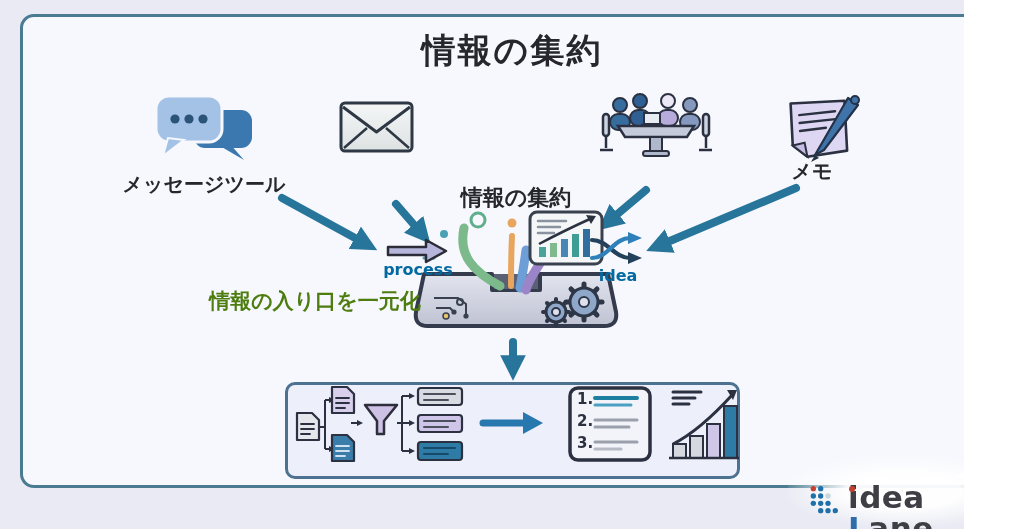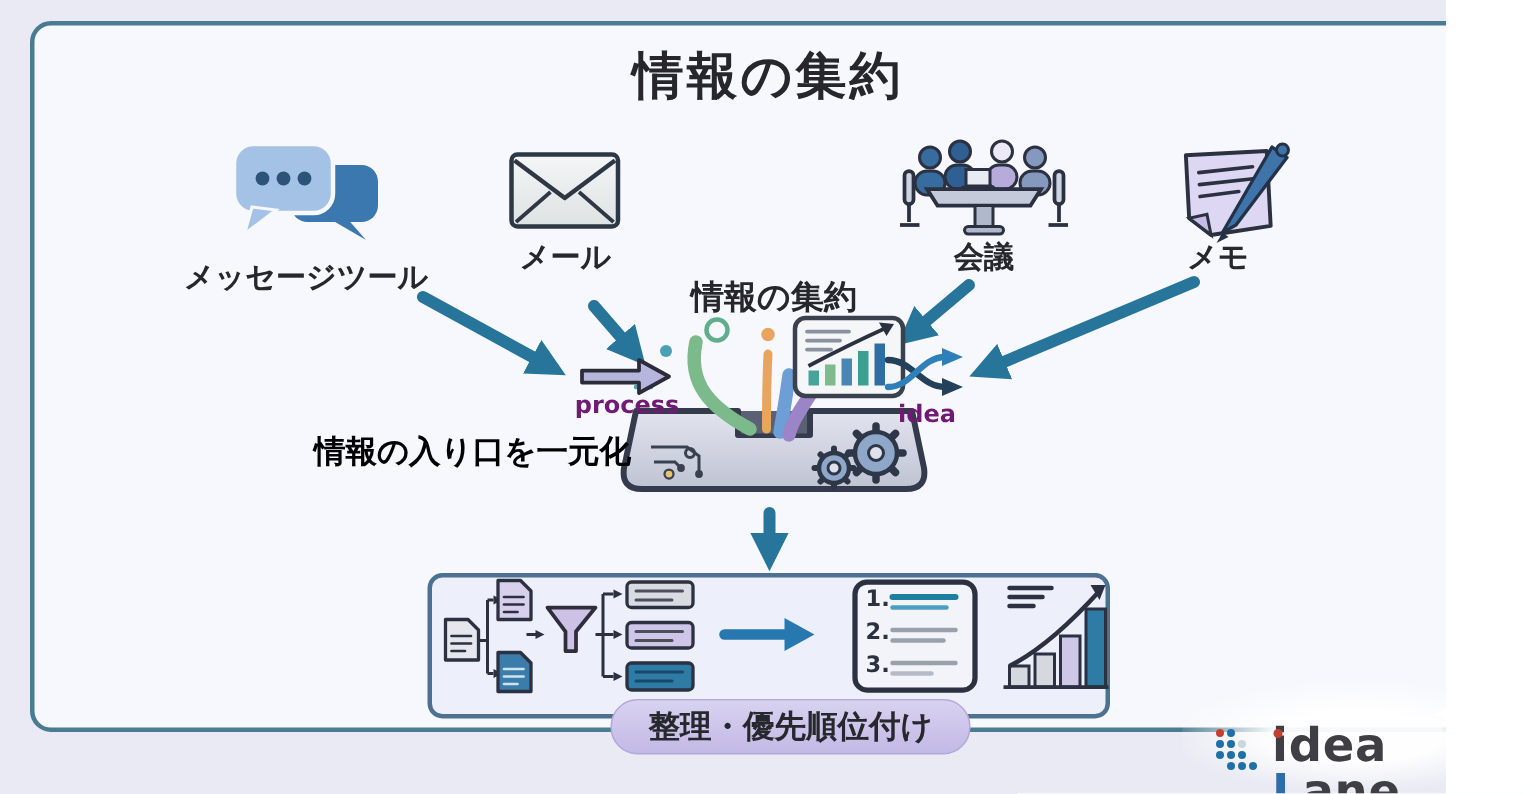--- a/index.html
+++ b/index.html
@@ -5,22 +5,22 @@
   html,body{margin:0;padding:0;}
   .stage{position:relative;width:964px;height:529px;background:#e9eaf3;
          font-family:"DejaVu Sans","Liberation Sans",sans-serif;overflow:hidden;}
   .frame{position:absolute;left:20px;top:14px;width:984px;height:474px;box-sizing:border-box;
          border:3px solid #4a7b90;border-radius:14px;background:#f7f8fd;z-index:0;}
   .abs{position:absolute;}
   .title{left:0;top:28px;width:1024px;text-align:center;font-size:34px;font-weight:800;
          color:#26262c;letter-spacing:2px;z-index:3;}
   .src-label{font-size:20px;font-weight:800;color:#26262c;text-align:center;z-index:3;}
   .cap{font-size:22px;font-weight:800;color:#26262c;text-align:center;z-index:3;}
-  .small-en{font-size:16px;font-weight:800;color:#701a75;text-align:center;z-index:3;}
-  .big-label{font-size:21px;font-weight:800;color:#000000;text-align:center;z-index:3;white-space:nowrap;}
+  .small-en{font-size:16px;font-weight:800;color:#0369a1;text-align:center;z-index:3;}
+  .big-label{font-size:21px;font-weight:800;color:#4d7c0f;text-align:center;z-index:3;white-space:nowrap;}
   .bottom-box{left:285px;top:382px;width:455px;height:97px;box-sizing:border-box;
               border:3px solid #4c7191;border-radius:10px;background:#edeffb;z-index:1;}
   .pill{left:407px;top:466px;width:238px;height:35px;border-radius:18px;
         background:linear-gradient(#d8d2f0,#c3b9e6);border:1px solid #b3a7dc;
         z-index:5;text-align:center;line-height:34px;font-size:21px;font-weight:800;color:#27272e;}
   .list-num{position:absolute;font-size:15px;font-weight:800;color:#2b3140;z-index:3;}
   .logo-glow{left:788px;top:456px;width:232px;height:70px;z-index:6;
      background:radial-gradient(ellipse at center,rgba(255,255,255,.95) 35%,rgba(255,255,255,0) 75%);}
   .logo{left:810px;top:478px;z-index:7;display:flex;align-items:flex-start;}
   .logo-text{font-size:31px;font-weight:800;color:#3e3e44;line-height:1;margin-left:10px;
@@ -97,22 +97,20 @@
       <path d="M12,10 L66,10 L66,60 L26,64 L12,52 Z" fill="#ded7f3" stroke="#2b3140" stroke-width="2.6" stroke-linejoin="round"></path>
       <path d="M12,52 L26,64 L24,50 Z" fill="#c6bce6" stroke="#2b3140" stroke-width="2"></path>
       <path d="M20,22 L56,20 M20,30 L56,28 M20,38 L46,36" stroke="#2b3140" stroke-width="2.4" stroke-linecap="round"></path>
     </g>
     <polygon points="68,6 78,13 44,58 35,63" fill="#3f74ab" stroke="#243248" stroke-width="2.2" stroke-linejoin="round"></polygon>
     <polygon points="35,63 31,70 39,66" fill="#243248"></polygon>
     <circle cx="75" cy="8" r="4" fill="#3f74ab" stroke="#243248" stroke-width="2"></circle>
   </svg>
 
   <div class="abs src-label" style="left:109px;top:171px;width:190px">メッセージツール</div>
-  <div class="abs src-label" style="left:317px;top:158px;width:120px">メール</div>
-  <div class="abs src-label" style="left:596px;top:158px;width:120px">会議</div>
   <div class="abs src-label" style="left:752px;top:158px;width:120px">メモ</div>
 
   <svg class="abs z2" style="left:0;top:0" width="1024" height="529" viewBox="0 0 1024 529" pointer-events="none">
     <defs>
       <marker id="ah" viewBox="0 0 10 10" refX="5" refY="5" markerWidth="3.2" markerHeight="3.2" orient="auto">
         <path d="M0,0 L10,5 L0,10 Z" fill="#27759a"></path>
       </marker>
     </defs>
     <g stroke="#27759a" stroke-width="8" stroke-linecap="round" fill="none">
       <path d="M282,198 L366,244" marker-end="url(#ah)"></path>
@@ -289,21 +287,20 @@
     <rect x="439" y="24" width="13" height="52" fill="#2e7ca6" stroke="#2b3140" stroke-width="2"></rect>
     <line x1="384" y1="76" x2="454" y2="76" stroke="#2b3140" stroke-width="2.5"></line>
     <path d="M388,62 C408,52 428,34 448,12" fill="none" stroke="#2b3140" stroke-width="3"></path>
     <polygon points="442,8 452,8 448,18" fill="#2b3140"></polygon>
   </svg>
 
   <span class="list-num" style="left:577px;top:390px">1.</span>
   <span class="list-num" style="left:577px;top:412px">2.</span>
   <span class="list-num" style="left:577px;top:434px">3.</span>
 
-  <div class="abs pill">整理・優先順位付け</div>
 
   <div class="abs logo-glow"></div>
   <div class="abs logo">
     <svg width="42" height="44" viewBox="0 0 42 44">
       <circle cx="5" cy="5" r="4" fill="#c6402f"></circle>
       <circle cx="16" cy="5" r="4" fill="#1f6fa8"></circle>
       <circle cx="5" cy="16" r="4" fill="#1f6fa8"></circle>
       <circle cx="16" cy="16" r="4" fill="#1f6fa8"></circle>
       <circle cx="27" cy="16" r="4" fill="#c9d6dd"></circle>
       <circle cx="5" cy="27" r="4" fill="#1f6fa8"></circle>

